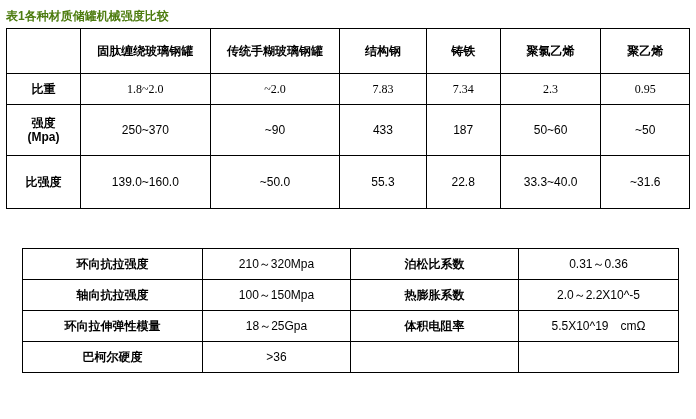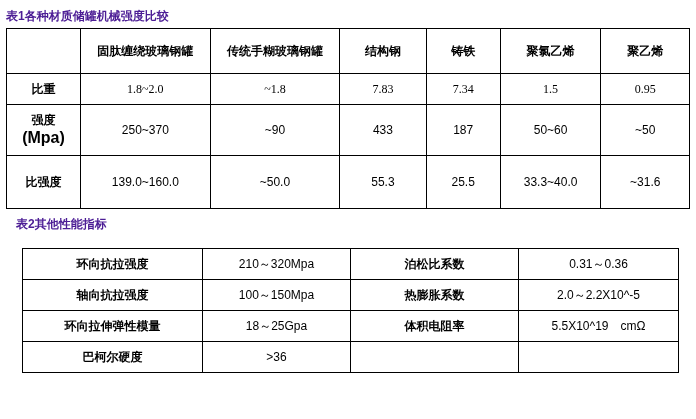--- a/index.html
+++ b/index.html
@@ -17,21 +17,21 @@
   }
   .page {
     position: relative;
     width: 696px;
     height: 419px;
   }
   .caption {
     position: absolute;
     font-size: 12px;
     font-weight: bold;
-    color: #4c1d95;
+    color: #4d7c0f;
     white-space: nowrap;
   }
   #caption1 { left: 6px; top: 8px; }
   #caption2 { left: 16px; top: 216px; }
 
   table {
     border-collapse: collapse;
     table-layout: fixed;
     position: absolute;
     font-size: 12px;
@@ -73,21 +73,21 @@
     width: 656px;
   }
   #table2 td { font-size: 12px; height: 26px; }
   #table2 .label { font-weight: bold; }
   #table2 col.d0 { width: 180px; }
   #table2 col.d1 { width: 148px; }
   #table2 col.d2 { width: 168px; }
   #table2 col.d3 { width: 160px; }
 
   .two-line { line-height: 1.2; }
-  .sub { font-size: 16px; }
+  .sub { font-size: 12px; }
   .nowrap { white-space: nowrap; }
 </style>
 </head>
 <body>
 
 <div class="page">
 
   <div class="caption" id="caption1">表1各种材质储罐机械强度比较</div>
 
   <table id="table1">
@@ -107,24 +107,24 @@
         <td class="hdr">传统手糊玻璃钢罐</td>
         <td class="hdr">结构钢</td>
         <td class="hdr">铸铁</td>
         <td class="hdr">聚氯乙烯</td>
         <td class="hdr">聚乙烯</td>
       </tr>
 
       <tr class="r1">
         <td class="rowlabel">比重</td>
         <td>1.8~2.0</td>
-        <td>~1.8</td>
+        <td>~2.0</td>
         <td>7.83</td>
         <td>7.34</td>
-        <td>1.5</td>
+        <td>2.3</td>
         <td>0.95</td>
       </tr>
 
       <tr class="r2">
         <td class="rowlabel two-line">
           <div>强度</div>
           <div class="sub">(Mpa)</div>
         </td>
         <td>250~370</td>
         <td>~90</td>
@@ -132,28 +132,27 @@
         <td>187</td>
         <td>50~60</td>
         <td>~50</td>
       </tr>
 
       <tr class="r3">
         <td class="rowlabel">比强度</td>
         <td>139.0~160.0</td>
         <td>~50.0</td>
         <td>55.3</td>
-        <td>25.5</td>
+        <td>22.8</td>
         <td>33.3~40.0</td>
         <td>~31.6</td>
       </tr>
     </tbody>
   </table>
 
-  <div class="caption" id="caption2">表2其他性能指标</div>
 
   <table id="table2">
     <colgroup>
       <col class="d0">
         <col class="d1">
         <col class="d2">
         <col class="d3">
     </colgroup>
     <tbody>
       <tr>

